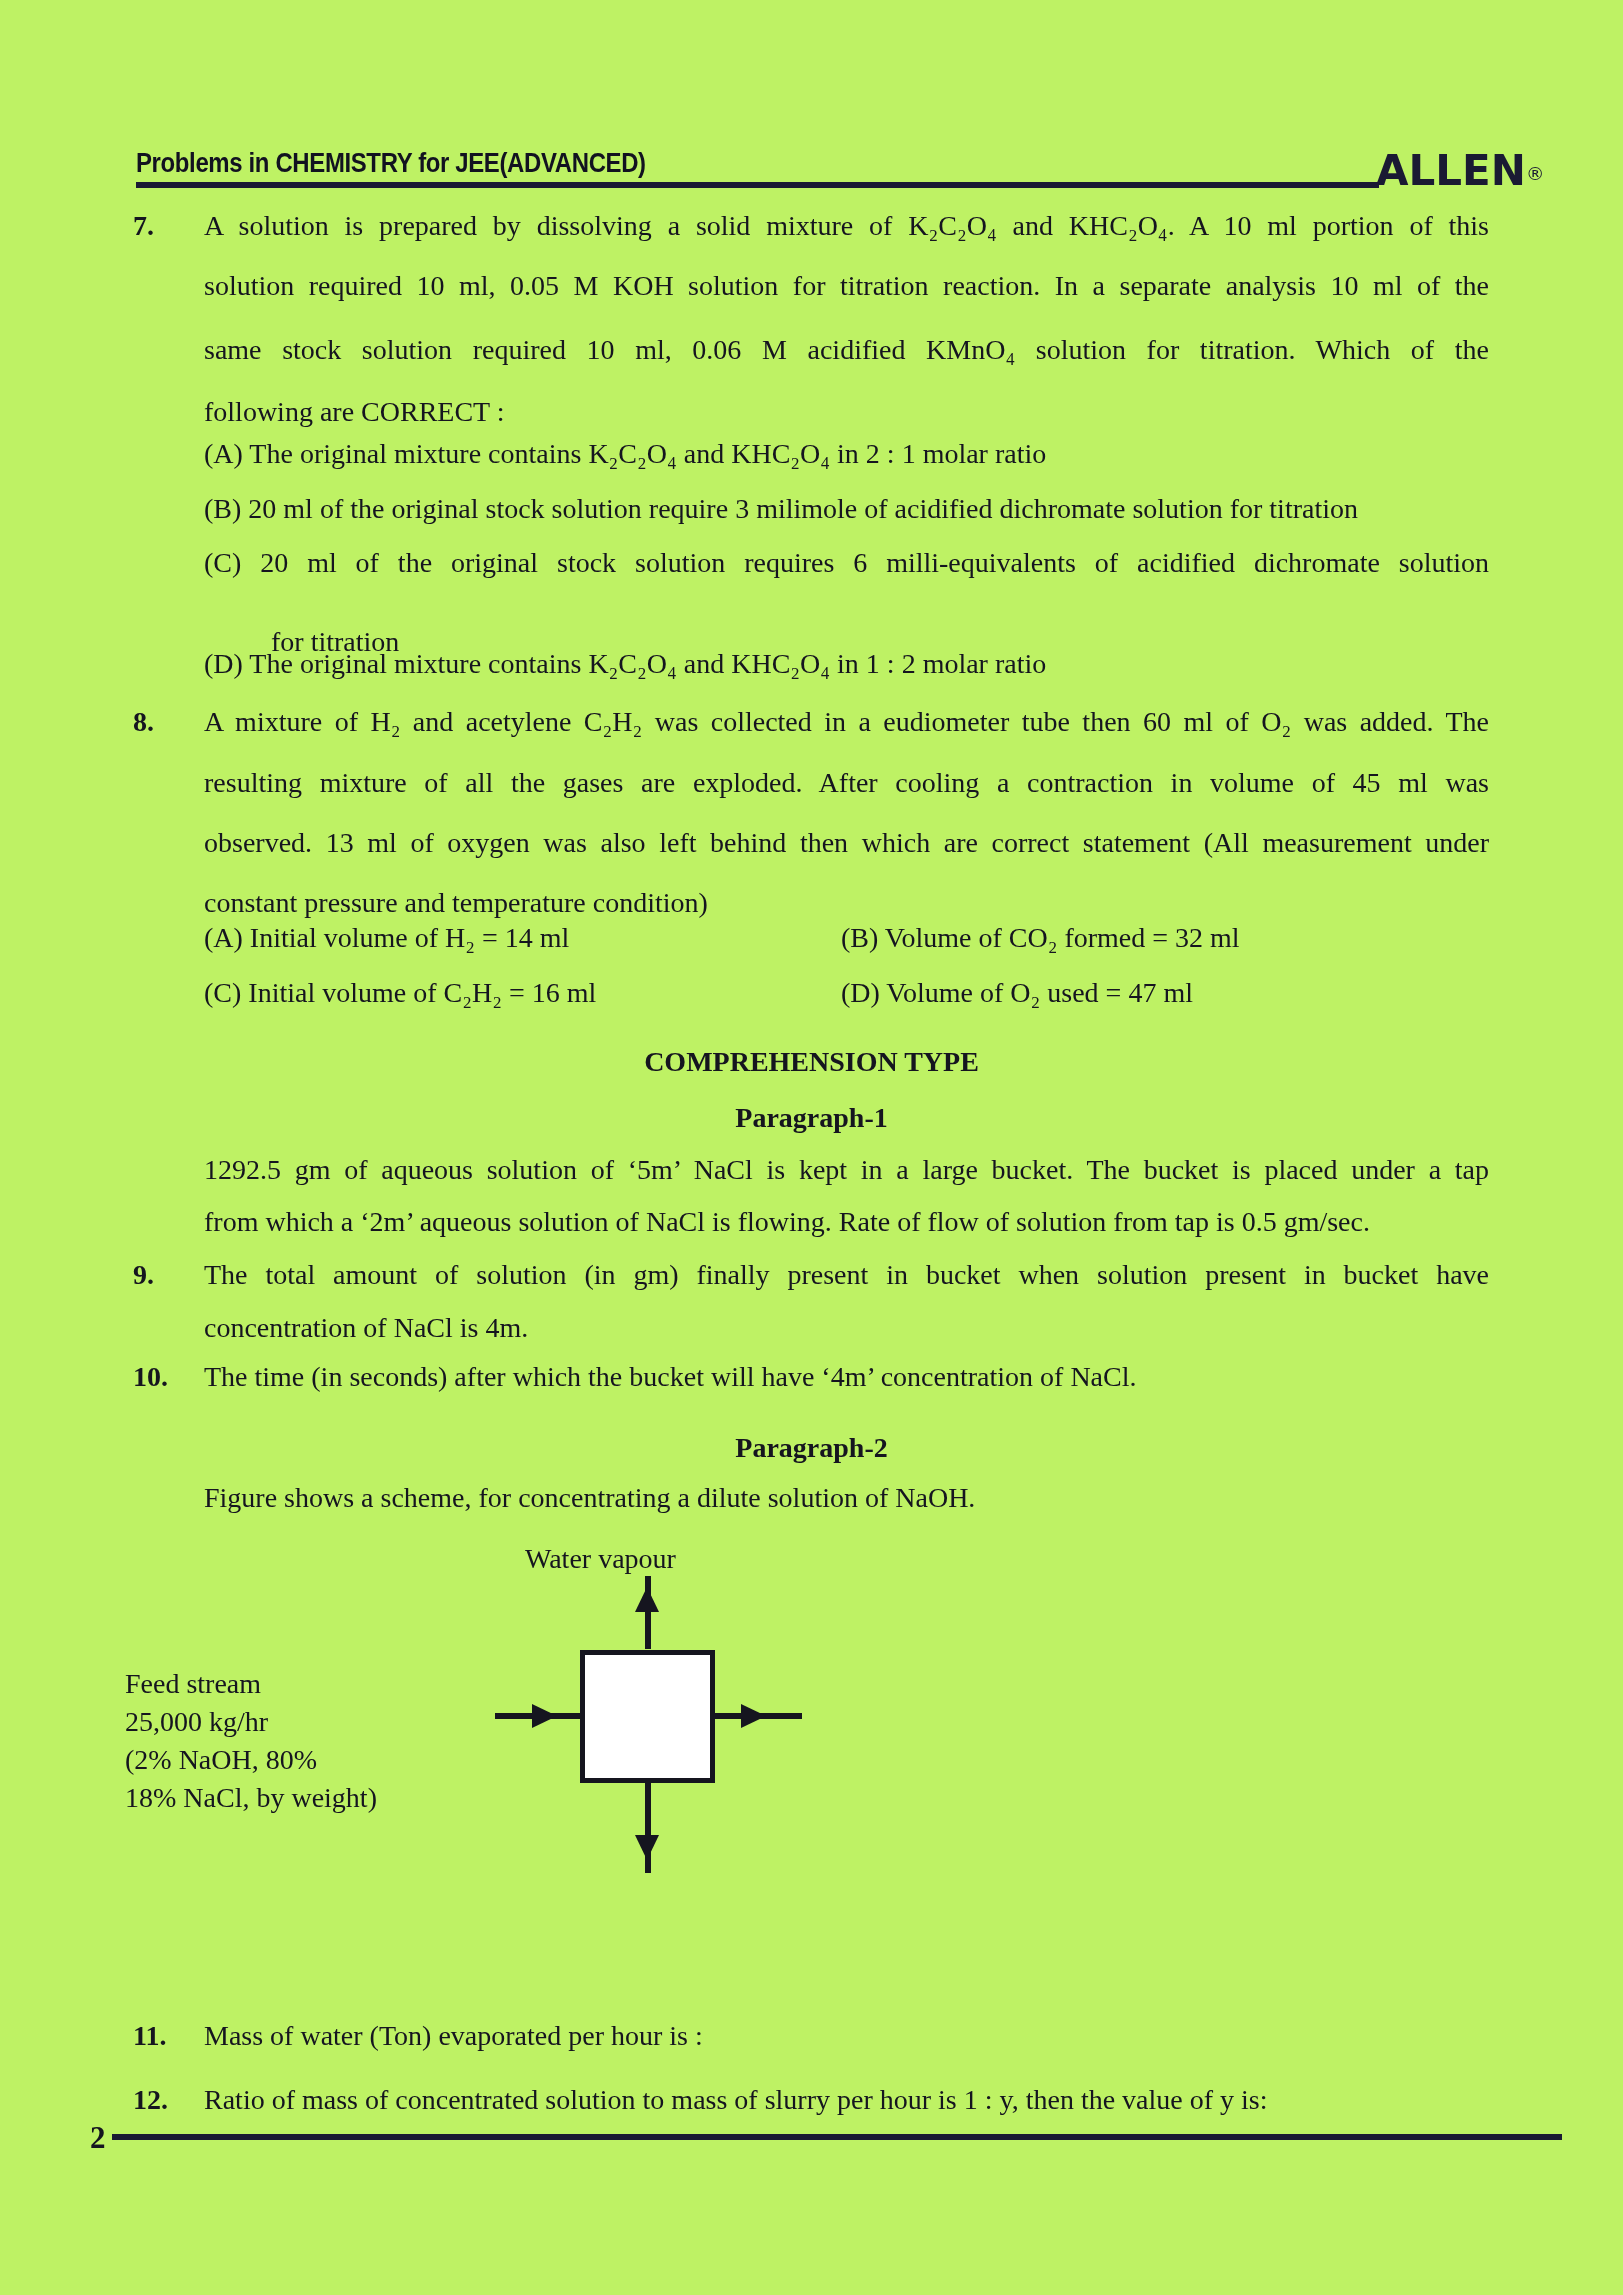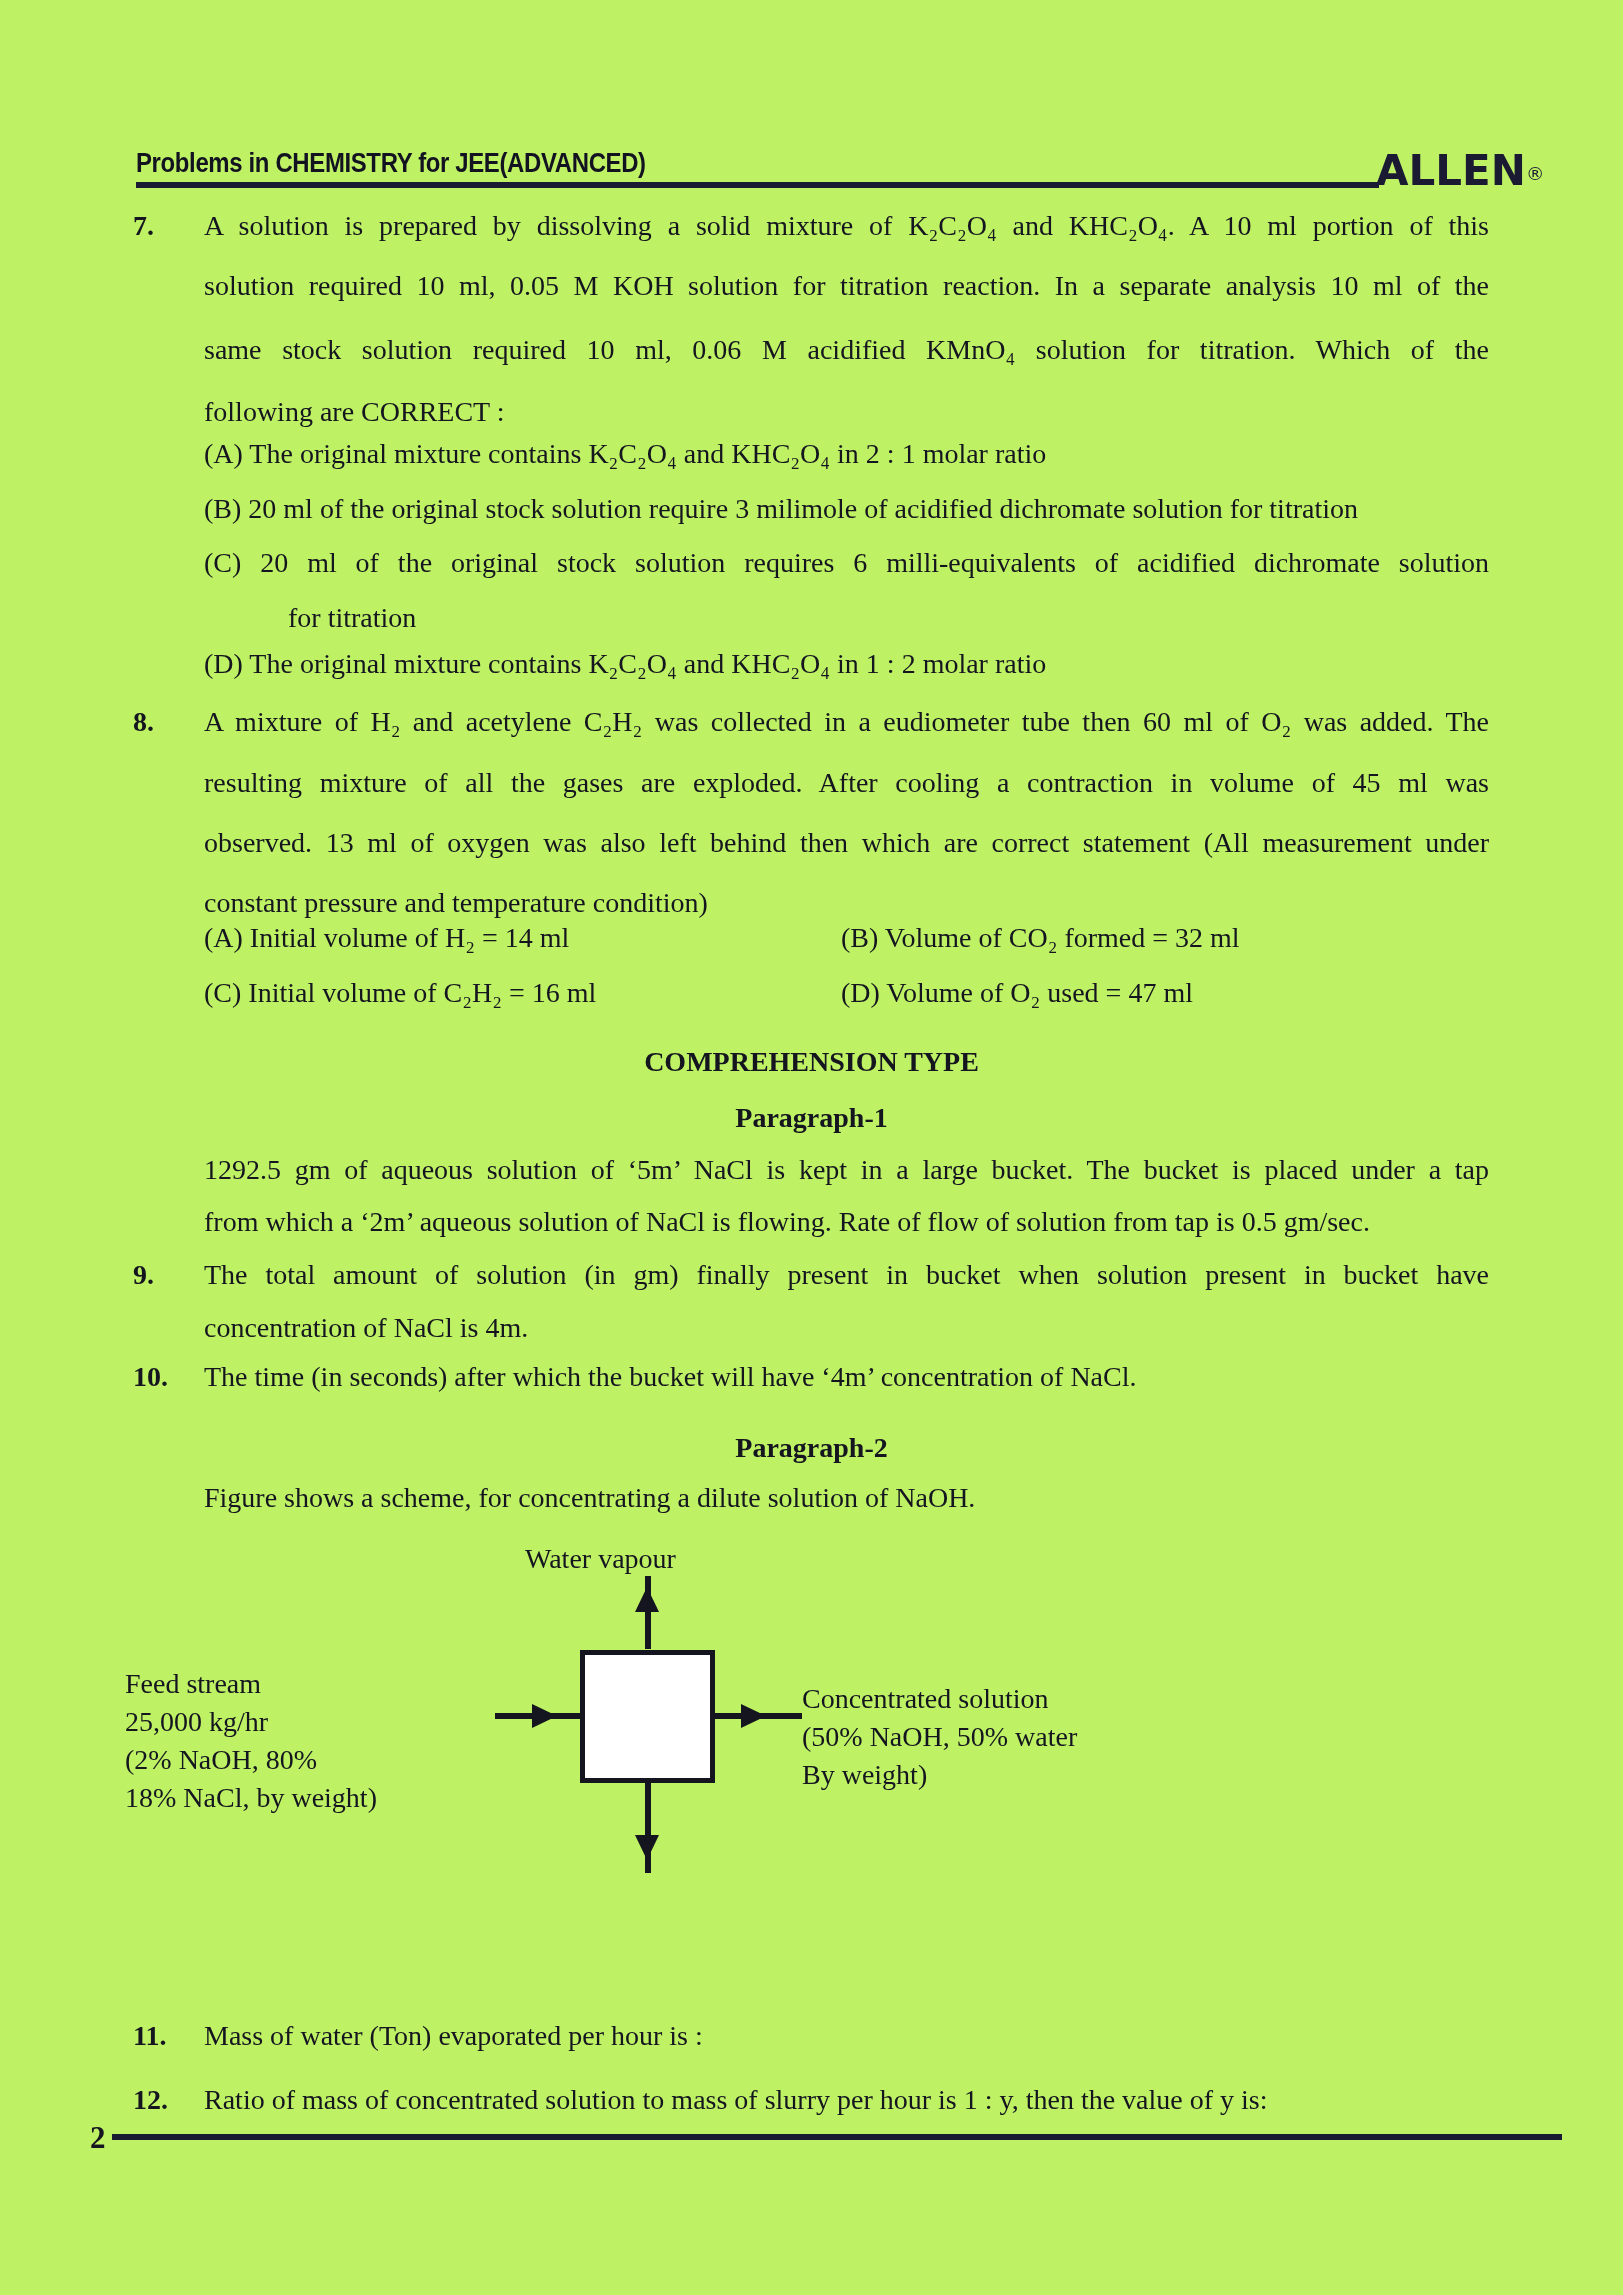--- a/index.html
+++ b/index.html
@@ -14,21 +14,21 @@
        white-space:normal; overflow:hidden; max-height:43px; }
   
   .l { left:204px; }
   
   .n { left:133px; font-weight:bold; }
   
   .c { left:0; right:0; text-align:center; font-weight:bold; white-space:normal; }
   
   .col2 { left:841px; }
   
-  .cont { left:288px; }
+  .cont { left:271px;margin-top:24px; }
 
   .header-title {
     position:absolute; left:136px; top:147px;
     font-family:"Liberation Sans","DejaVu Sans",sans-serif;
     font-size:27.5px; font-weight:600; letter-spacing:-0.4px; color:#121220;
     transform:scaleX(0.87); transform-origin:left top; white-space:nowrap;
   }
   .header-rule { position:absolute; left:136px; top:182px; width:1243px; height:5.8px; background:#1a1a33; }
   .logo-wrap { position:absolute; left:1376px; top:150px; width:217px; text-align:left; }
   .logo-text {
@@ -113,25 +113,20 @@
     <div>(2% NaOH, 80%</div>
     <div>18% NaCl, by weight)</div>
   </div>
 
   <div class="dline" style="left:495px; top:1713px; width:85px; height:5.8px;"></div>
   <div class="arrow-right" style="left:532px; top:1704px;"></div>
 
   <div class="dline" style="left:715px; top:1713px; width:87px; height:5.8px;"></div>
   <div class="arrow-right" style="left:741px; top:1704px;"></div>
 
-  <div class="dlabel" style="left:802px; top:1680px; width:334px; line-height:38px;">
-    <div>Concentrated solution</div>
-    <div>(50% NaOH, 50% water</div>
-    <div>By weight)</div>
-  </div>
 
   <div class="dline" style="left:645px; top:1783px; width:5.8px; height:90px;"></div>
   <div class="arrow-down" style="left:635px; top:1835px;"></div>
 
 
   <div class="t n" style="top:2019px">11.</div>
   <div class="t l" style="top:2019px">Mass of water (Ton) evaporated per hour is :</div>
 
   <div class="t n" style="top:2083px">12.</div>
   <div class="t l" style="top:2083px">Ratio of mass of concentrated solution to mass of slurry per hour is 1 : y, then the value of y is:</div>

